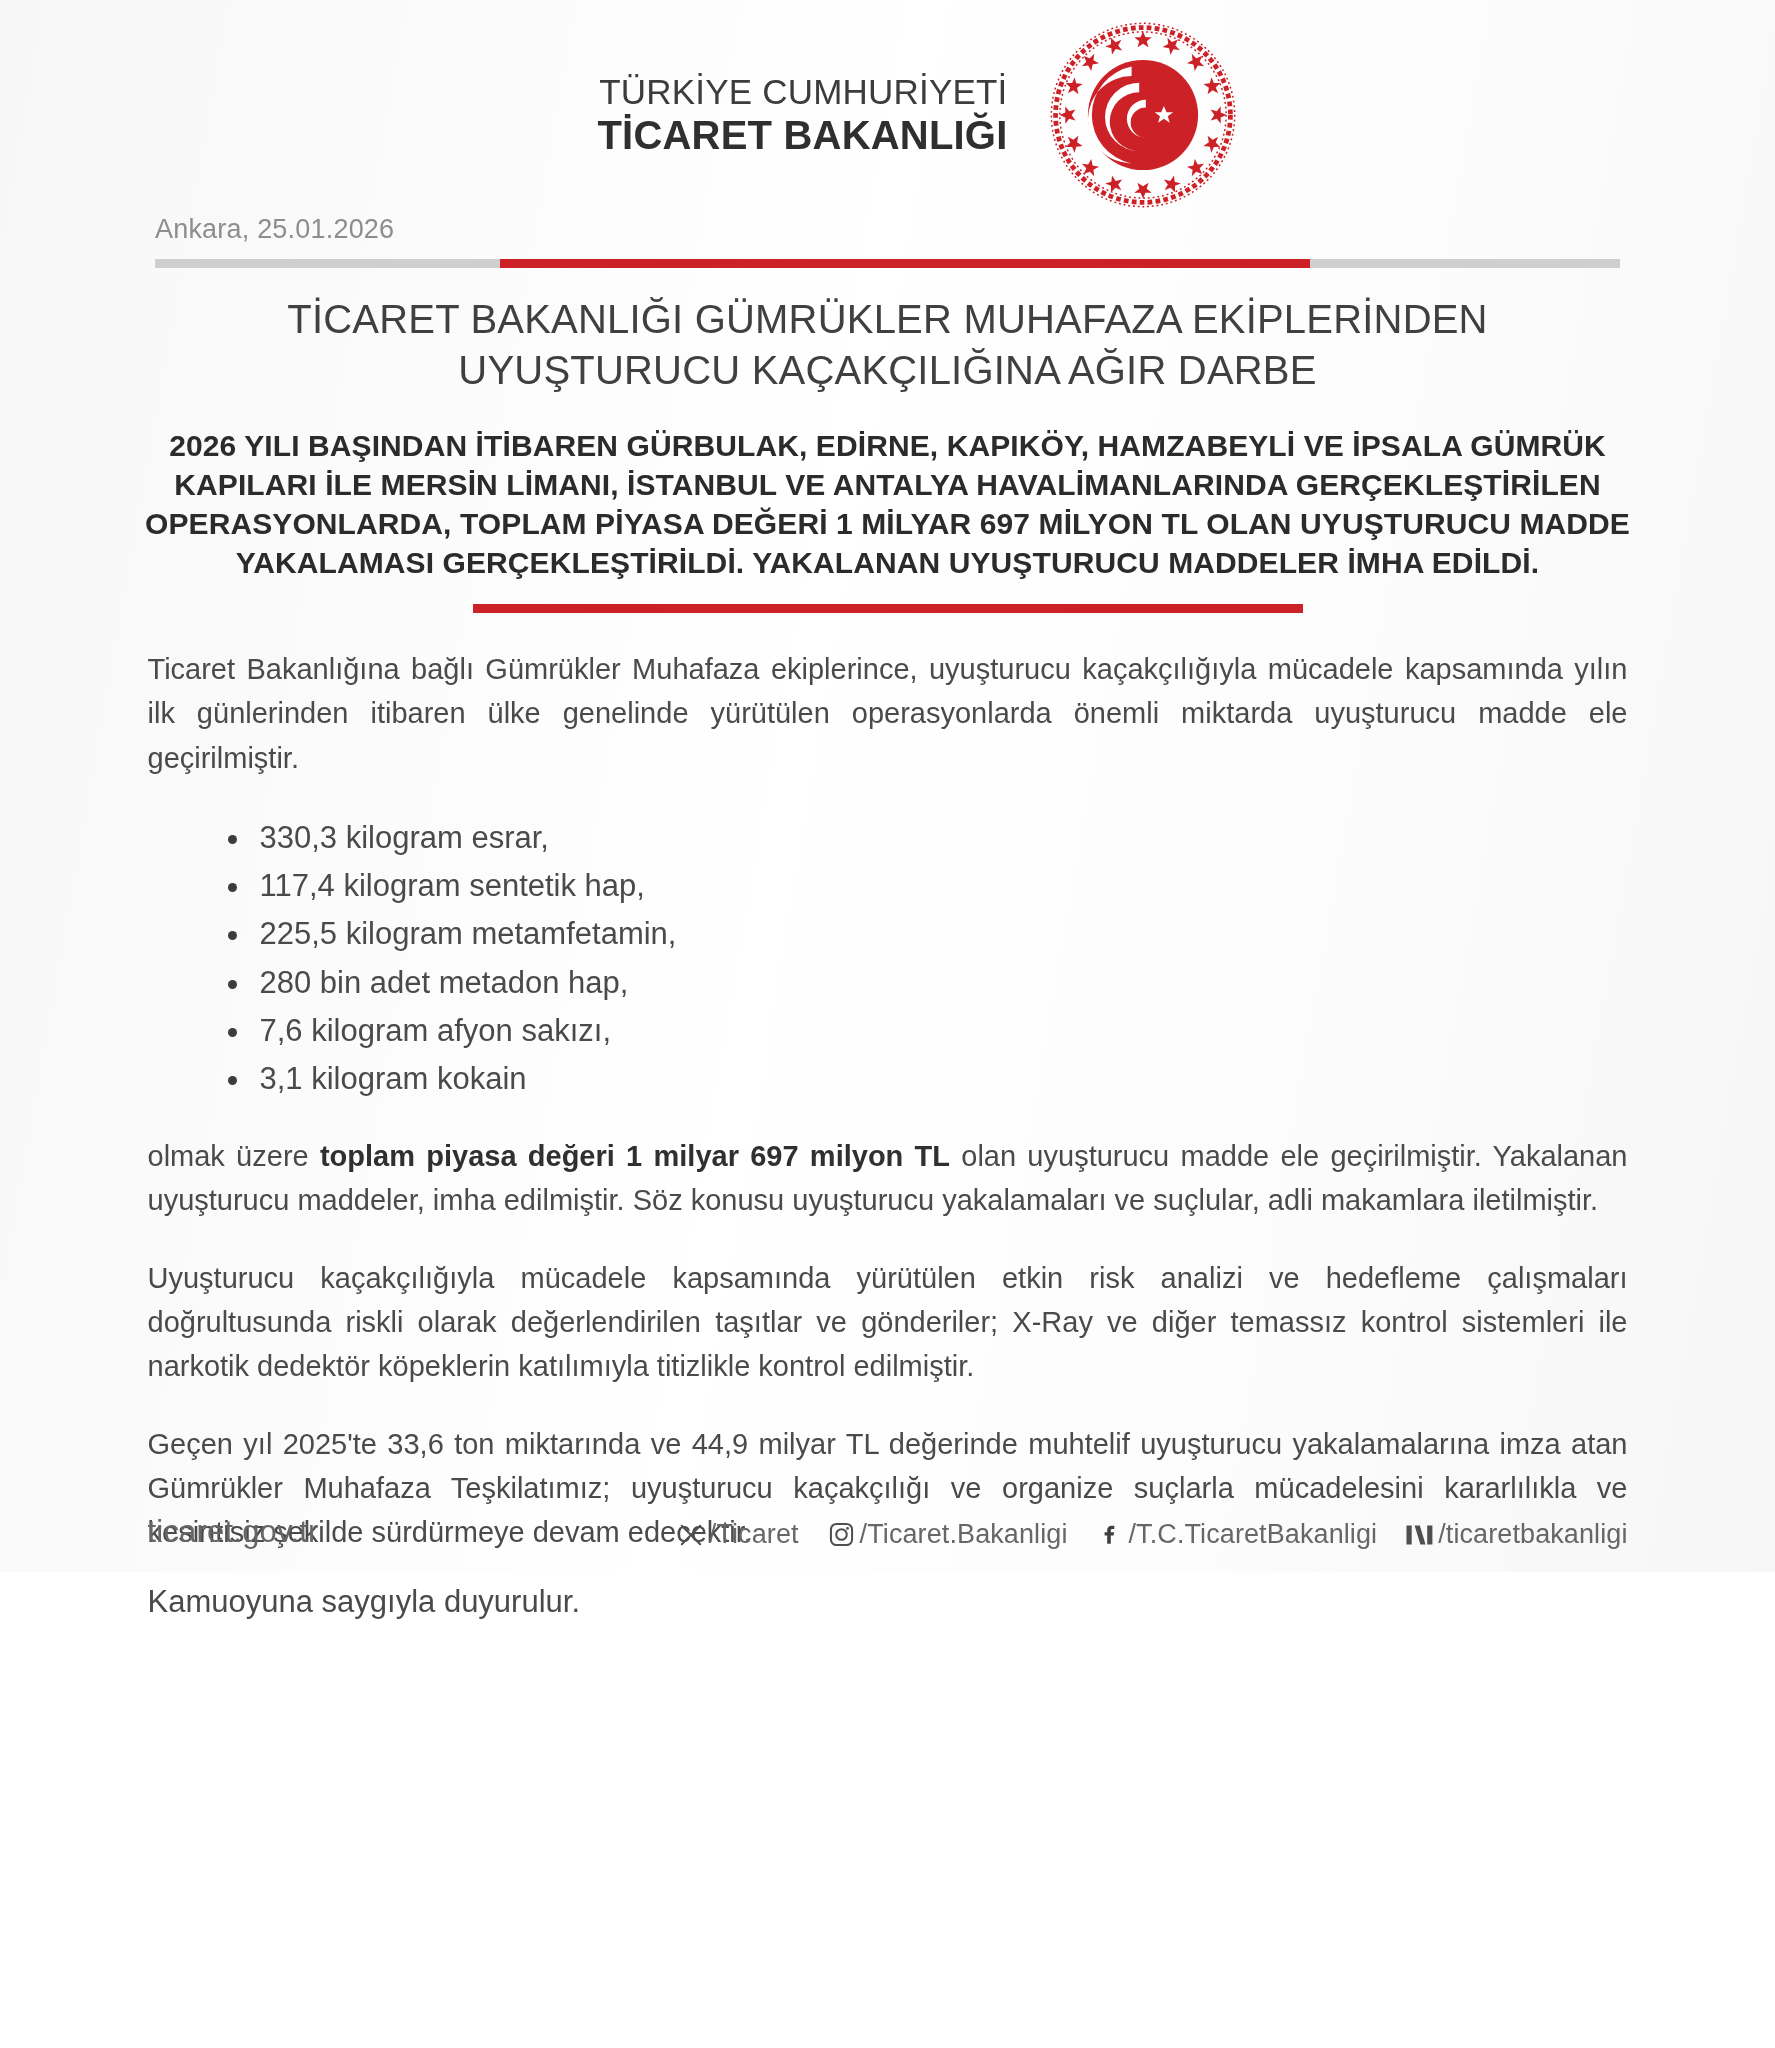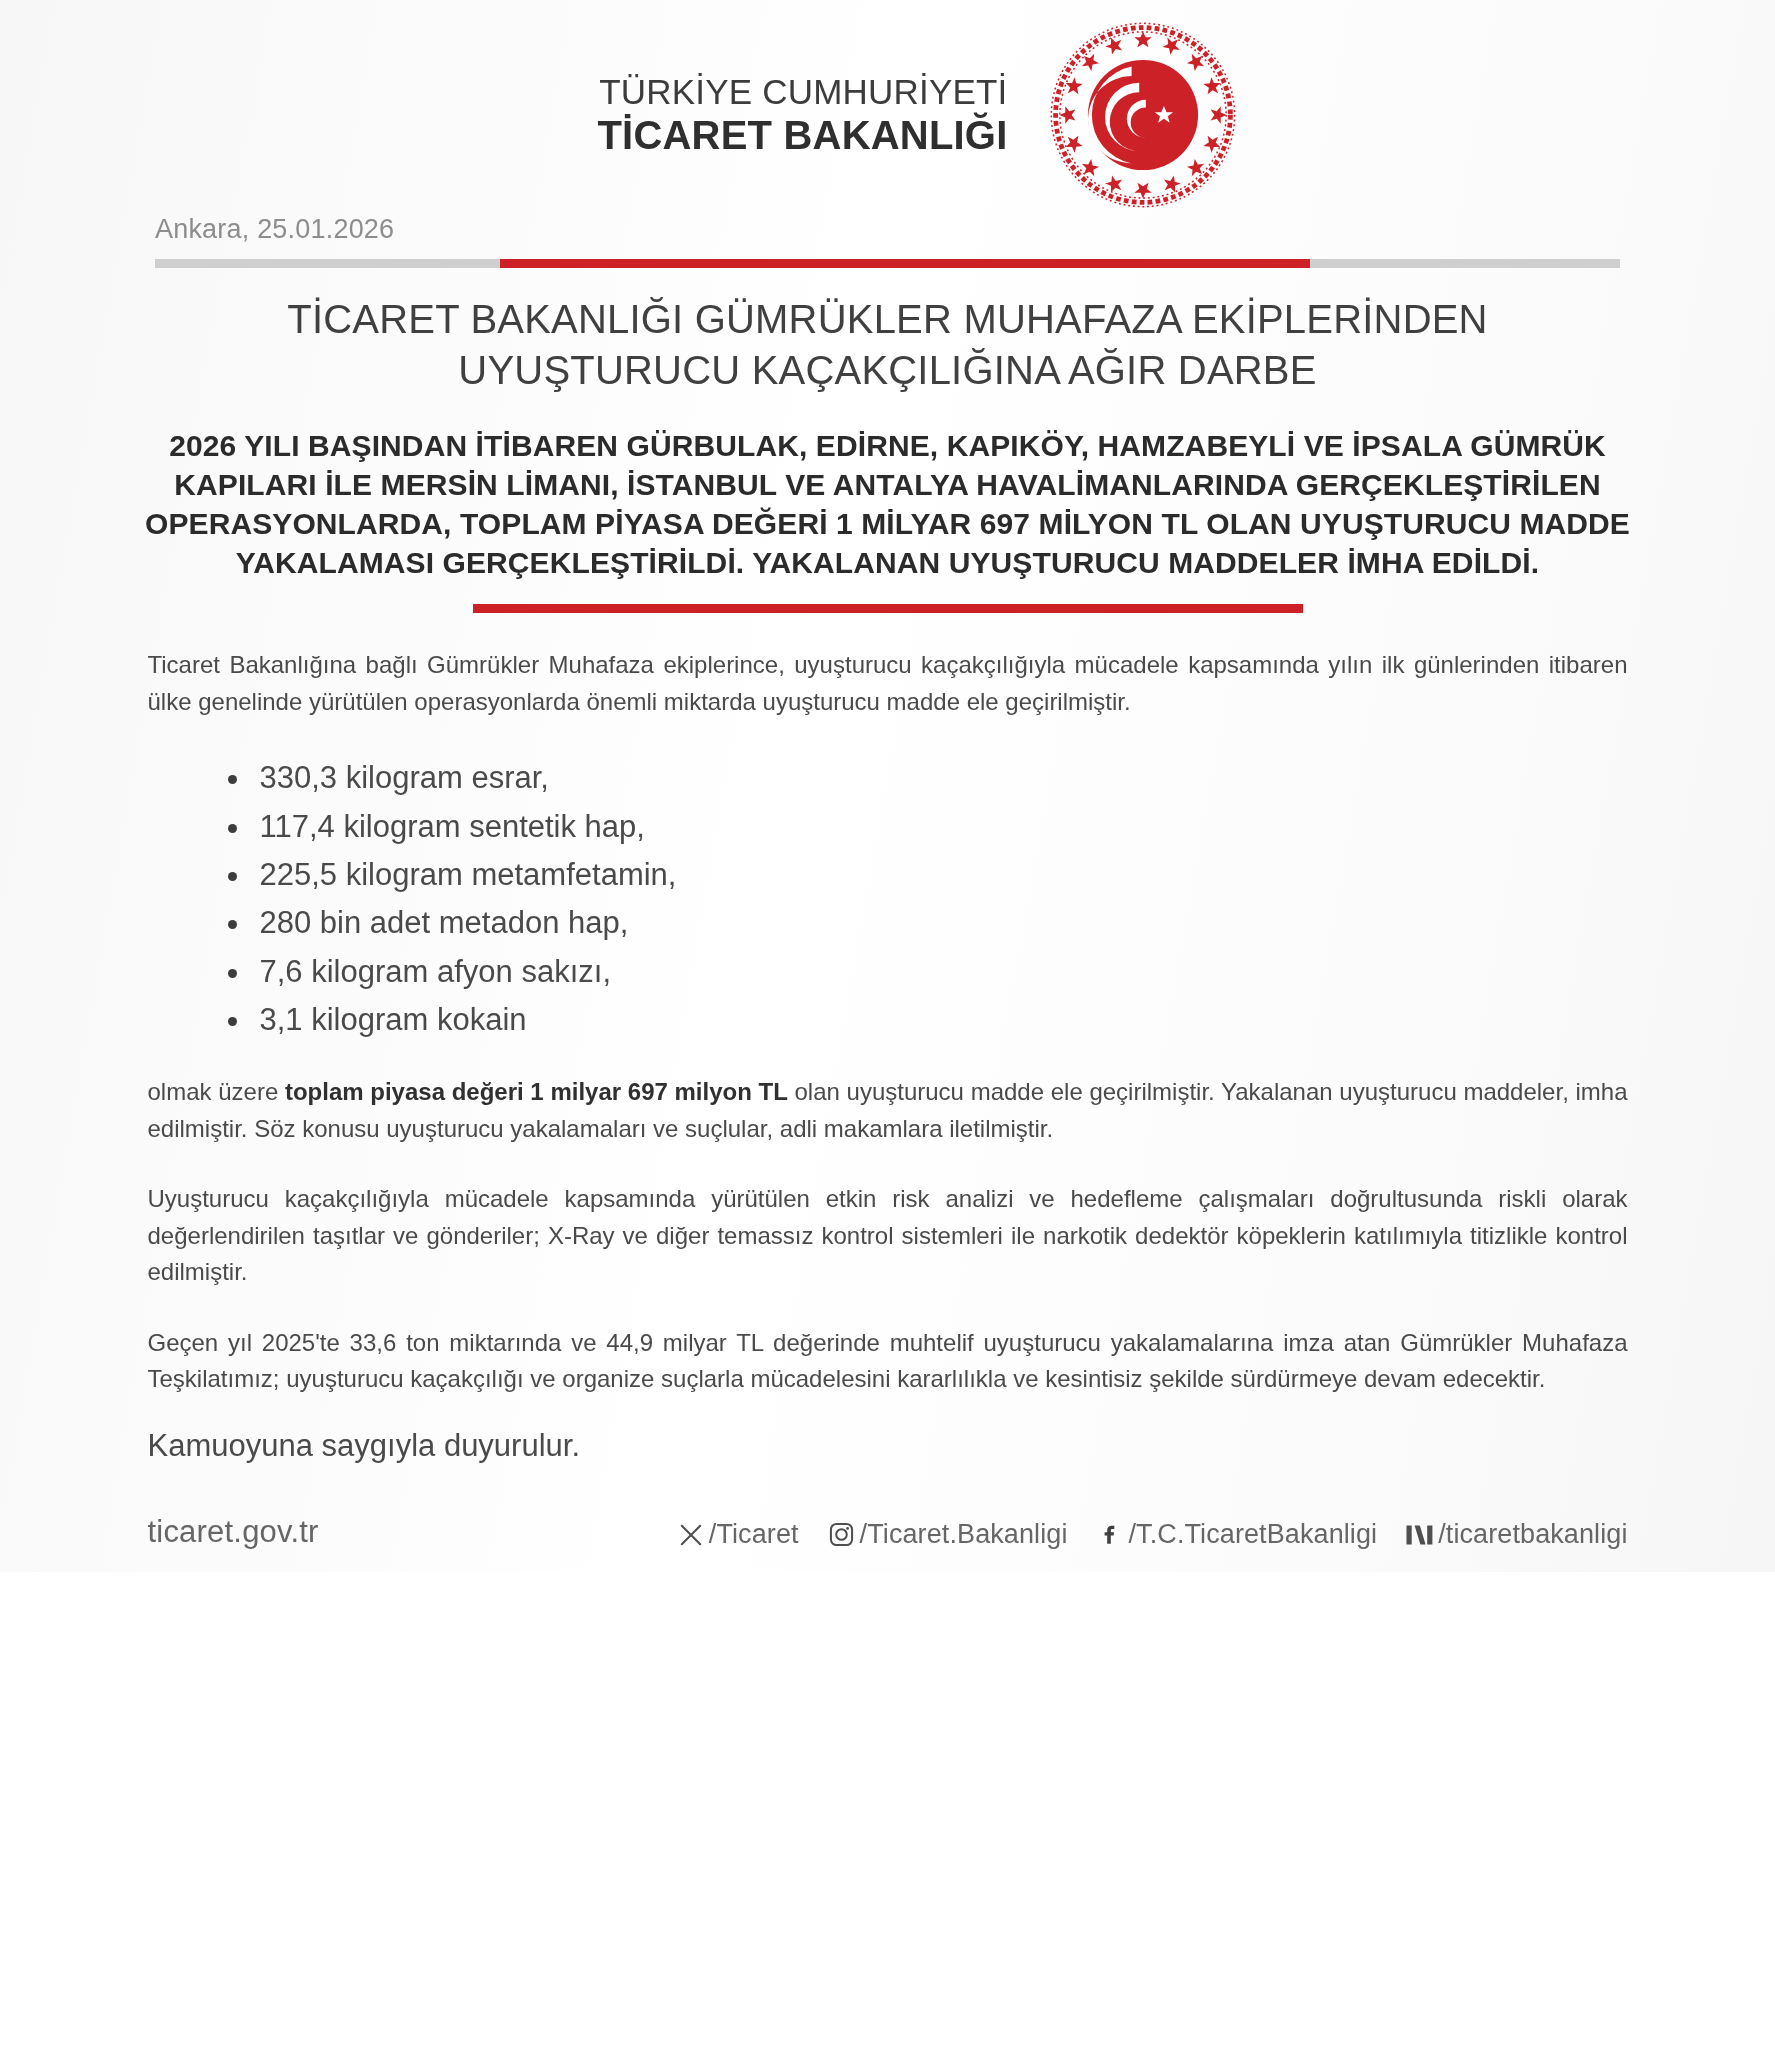--- a/index.html
+++ b/index.html
@@ -123,21 +123,21 @@
 
   
   .body-area {
     margin: 0 auto;
     width: 1480px;
     padding-top: 34px;
   }
 
   p.para {
     margin: 0 0 34px 0;
-    font-size: 24px;
+    font-size: 29px;
     line-height: 1.52;
     color: #4a4a4a;
     text-align: justify;
     font-weight: 400;
   }
   p.para.lastpara { margin-bottom: 30px; }
 
   p.para b, p.para strong {
     font-weight: 700;
     color: #303030;

